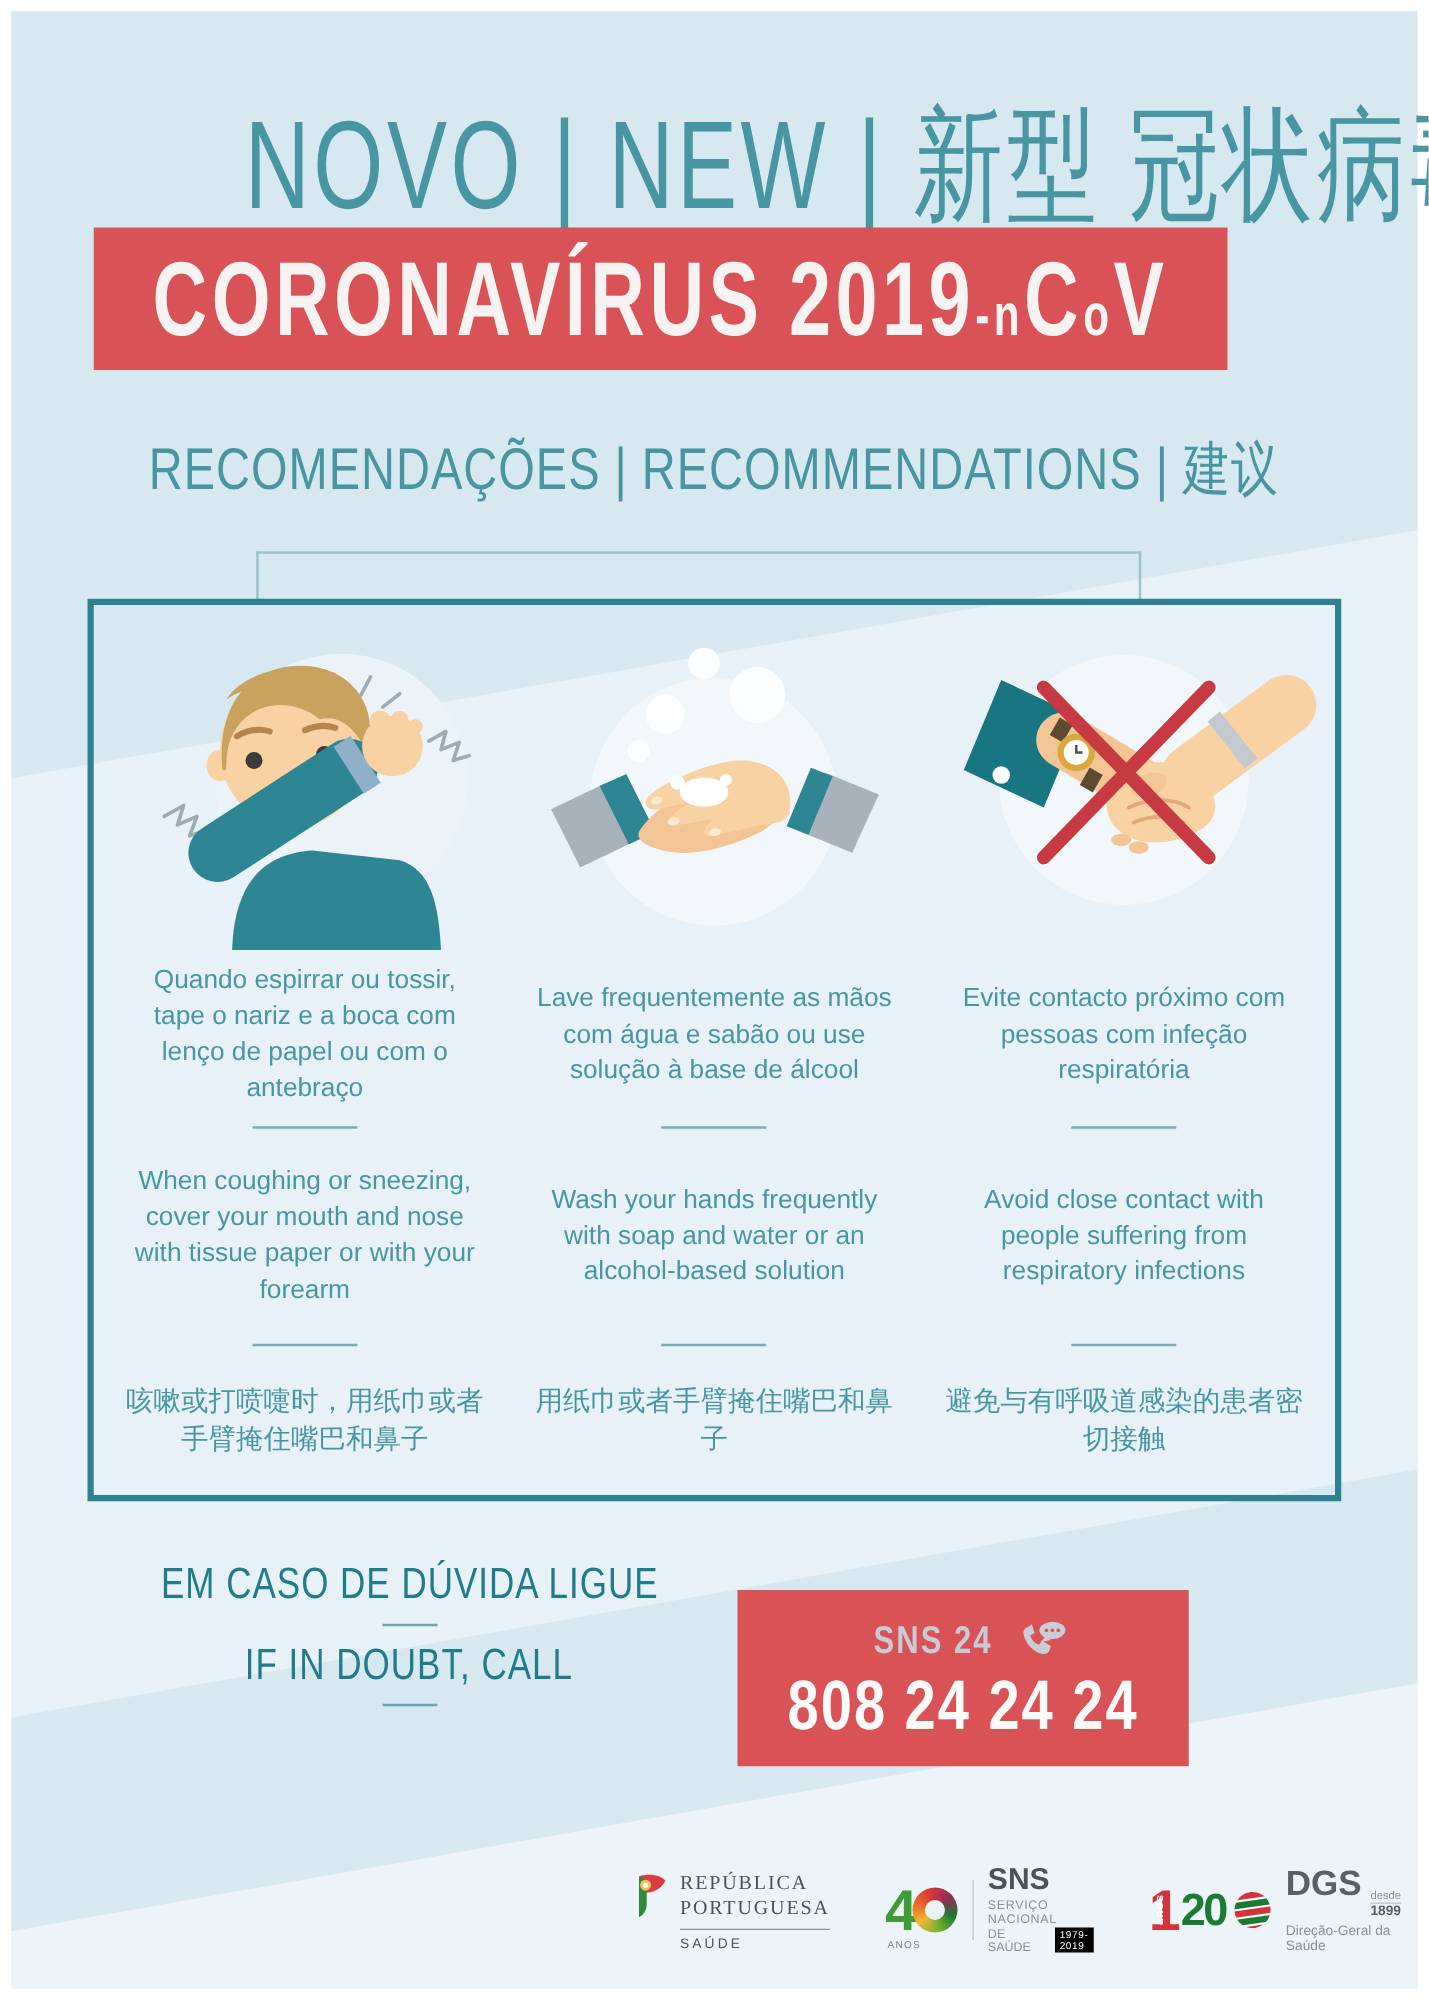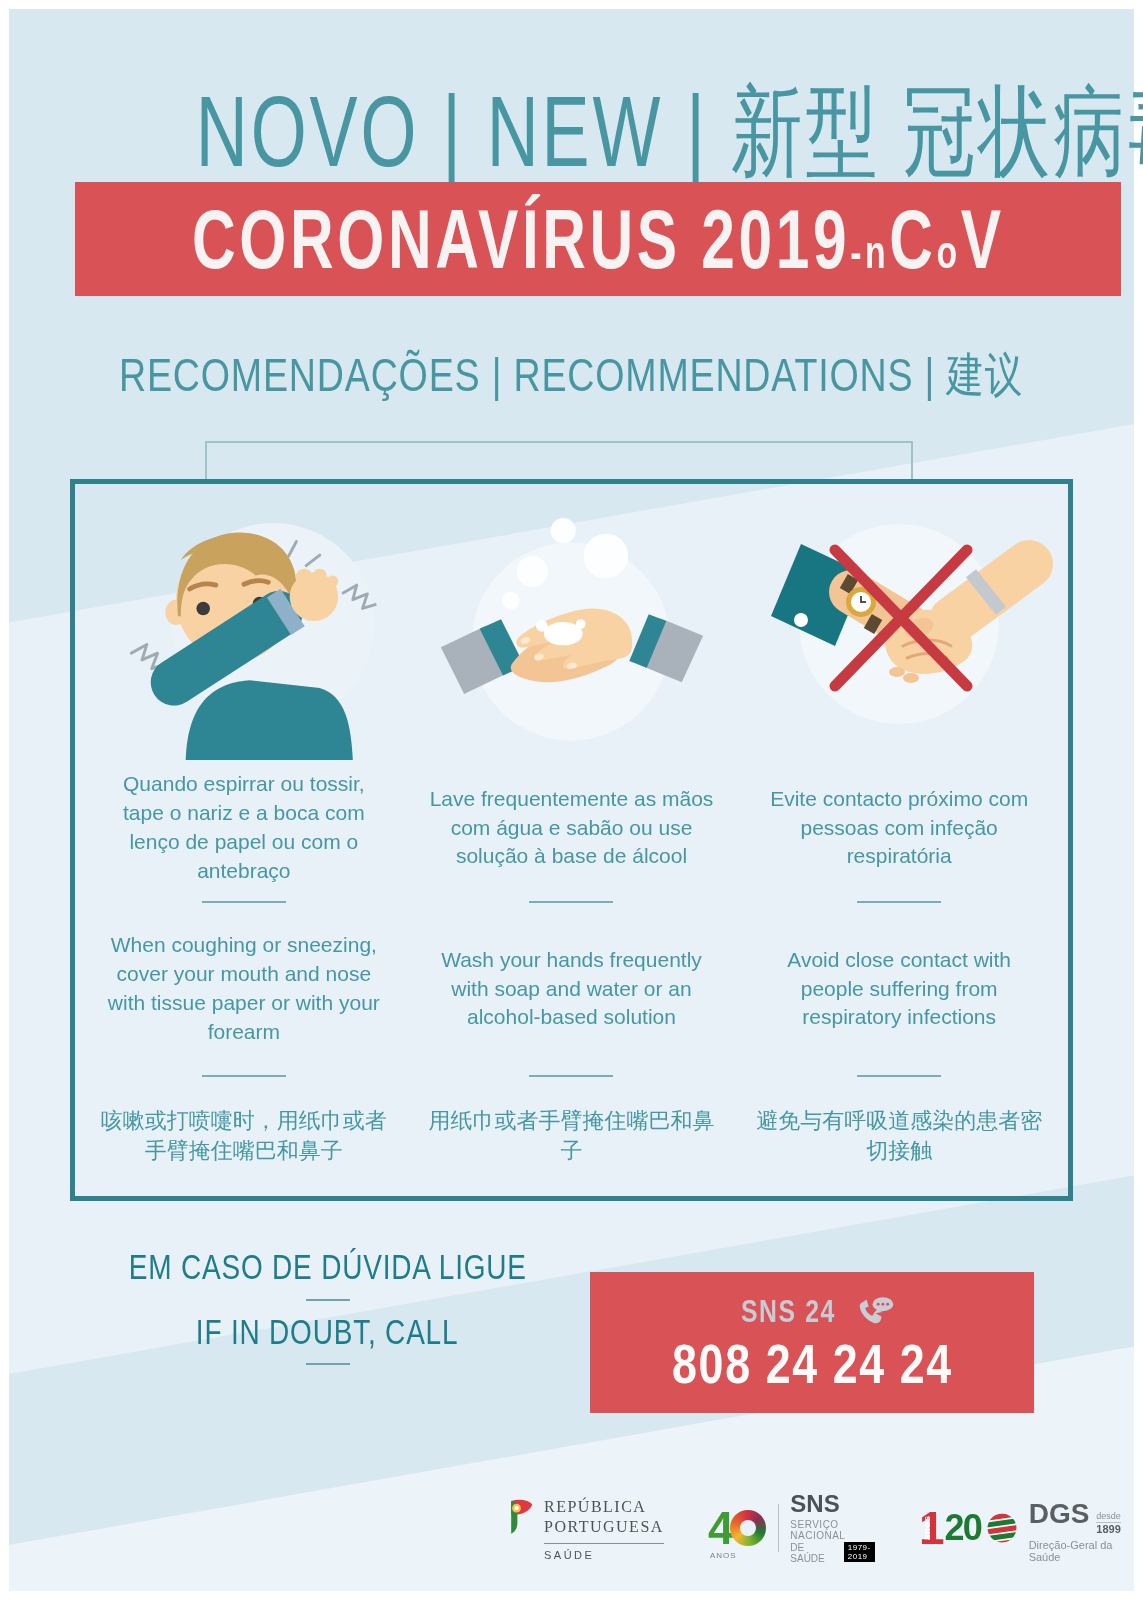--- a/index.html
+++ b/index.html
@@ -11,21 +11,21 @@
   .band{position:absolute;left:-12%;width:124%;background:#e8f1f7;}
   .band1{top:520px;height:740px;transform:rotate(-10deg);}
   .band2{top:1440px;height:420px;transform:rotate(-10deg);background:#edf4f9;}
 
   .cond{display:inline-block;transform:scaleX(0.72);transform-origin:50% 50%;white-space:nowrap;}
   .cond80{display:inline-block;transform:scaleX(0.80);transform-origin:50% 50%;white-space:nowrap;}
 
   .title{position:absolute;left:0;right:0;top:66px;margin:0;text-align:center;
     font-size:100px;font-weight:400;color:#4796a1;letter-spacing:4px;}
 
-  .banner{position:absolute;left:75px;top:182px;width:1046px;height:114px;background:#d95356;
+  .banner{position:absolute;left:75px;top:182px;width:907px;height:114px;background:#d95356;
     display:flex;align-items:center;justify-content:center;}
   .banner-line{font-size:84px;font-weight:700;color:#f6f3f2;letter-spacing:5px;line-height:1;}
   .b-sm{font-size:0.56em;font-weight:700;}
 
   .reco{position:absolute;left:0;right:0;top:344px;margin:0;text-align:center;
     font-size:47px;font-weight:400;color:#4796a1;letter-spacing:1px;}
 
   .bracket{position:absolute;left:205px;top:441px;width:704px;height:38px;
     border-top:2px solid #9dc2ca;border-left:2px solid #9dc2ca;border-right:2px solid #9dc2ca;}
 
@@ -41,21 +41,21 @@
   .card-text{margin:4px;text-align:center;font-size:21px;line-height:1.38;color:#4697a3;
     padding:0 16px;max-width:300px;}
   .card-zh{font-family:"Liberation Serif",serif;font-size:22px;line-height:1.35;max-width:290px;}
   .illo svg{display:block;}
 
   .call-left{position:absolute;left:75px;top:1248px;width:505px;text-align:center;color:#1f7c8a;}
   .call-line{font-size:35px;font-weight:400;letter-spacing:1px;line-height:1.1;margin:0;}
   .call-rule{width:44px;border-top:2px solid #6fa3ae;margin:12px auto;}
   .call-zh{font-family:"Liberation Serif",serif;font-weight:700;font-size:31px;margin:0;letter-spacing:1px;}
 
-  .call-box{position:absolute;left:590px;top:1272px;width:444px;height:141px;background:#d95356;
+  .call-box{position:absolute;left:590px;top:1272px;width:361px;height:141px;background:#d95356;
     display:flex;flex-direction:column;align-items:center;justify-content:center;gap:6px;text-align:center;}
   .sns24{display:flex;align-items:center;gap:10px;color:#c7ccd4;font-size:31px;font-weight:700;letter-spacing:2px;}
   .phone-num{color:#fdfbfa;font-size:56px;font-weight:700;letter-spacing:2px;line-height:1;}
 
   .footer{position:absolute;left:505px;top:1492px;width:600px;display:flex;align-items:center;gap:44px;}
   .logo-gov{display:flex;align-items:flex-start;gap:9px;}
   .gov-text{padding-top:2px;}
   .gov-name{font-family:"Liberation Serif",serif;font-size:16px;letter-spacing:1.5px;color:#4d5257;line-height:1.25;}
   .gov-rule{border-top:1px solid #8a9097;margin:6px 0 5px 0;width:120px;}
   .gov-dept{font-size:11px;letter-spacing:2.5px;color:#4d5257;}
@@ -73,21 +73,21 @@
   .sns-sub{font-size:10px;color:#8a9097;margin-top:3px;letter-spacing:0.5px;}
   .sns-sub2{font-size:10px;color:#8a9097;display:flex;align-items:flex-start;gap:19px;margin-top:1px;}
   .badge{background:#000000;color:#ffffff;font-size:8px;padding:1px 4px;letter-spacing:0.5px;}
 
   .logo-dgs{display:flex;align-items:center;gap:10px;}
   .onetwenty{display:flex;align-items:center;}
   .one{position:relative;font-size:46px;font-weight:700;color:#d5333c;line-height:1;}
   .one-anos{position:absolute;left:-4px;top:18px;font-size:9px;color:#ffffff;transform:rotate(-90deg);letter-spacing:1px;}
   .twenty{font-size:36px;font-weight:700;color:#1d7a33;line-height:1;letter-spacing:-2px;}
   .sphere{margin-left:4px;display:inline-flex;}
-  .dgs-row{display:flex;align-items:center;gap:7px;}
+  .dgs-row{display:flex;align-items:flex-start;gap:7px;}
   .dgs-name{font-size:28px;font-weight:700;color:#5a5f63;line-height:1;}
   .desde-block{display:flex;flex-direction:column;font-size:9px;color:#8a9097;padding-top:2px;}
   .desde{border-bottom:1px solid #b9c0c6;padding-bottom:1px;margin-top:16px;}
   .year{font-weight:700;color:#5a5f63;font-size:11px;}
   .dgs-sub{font-size:11px;color:#8a9097;margin-top:4px;}
 </style>
 </head>
 <body>
 
 <div class="poster">

